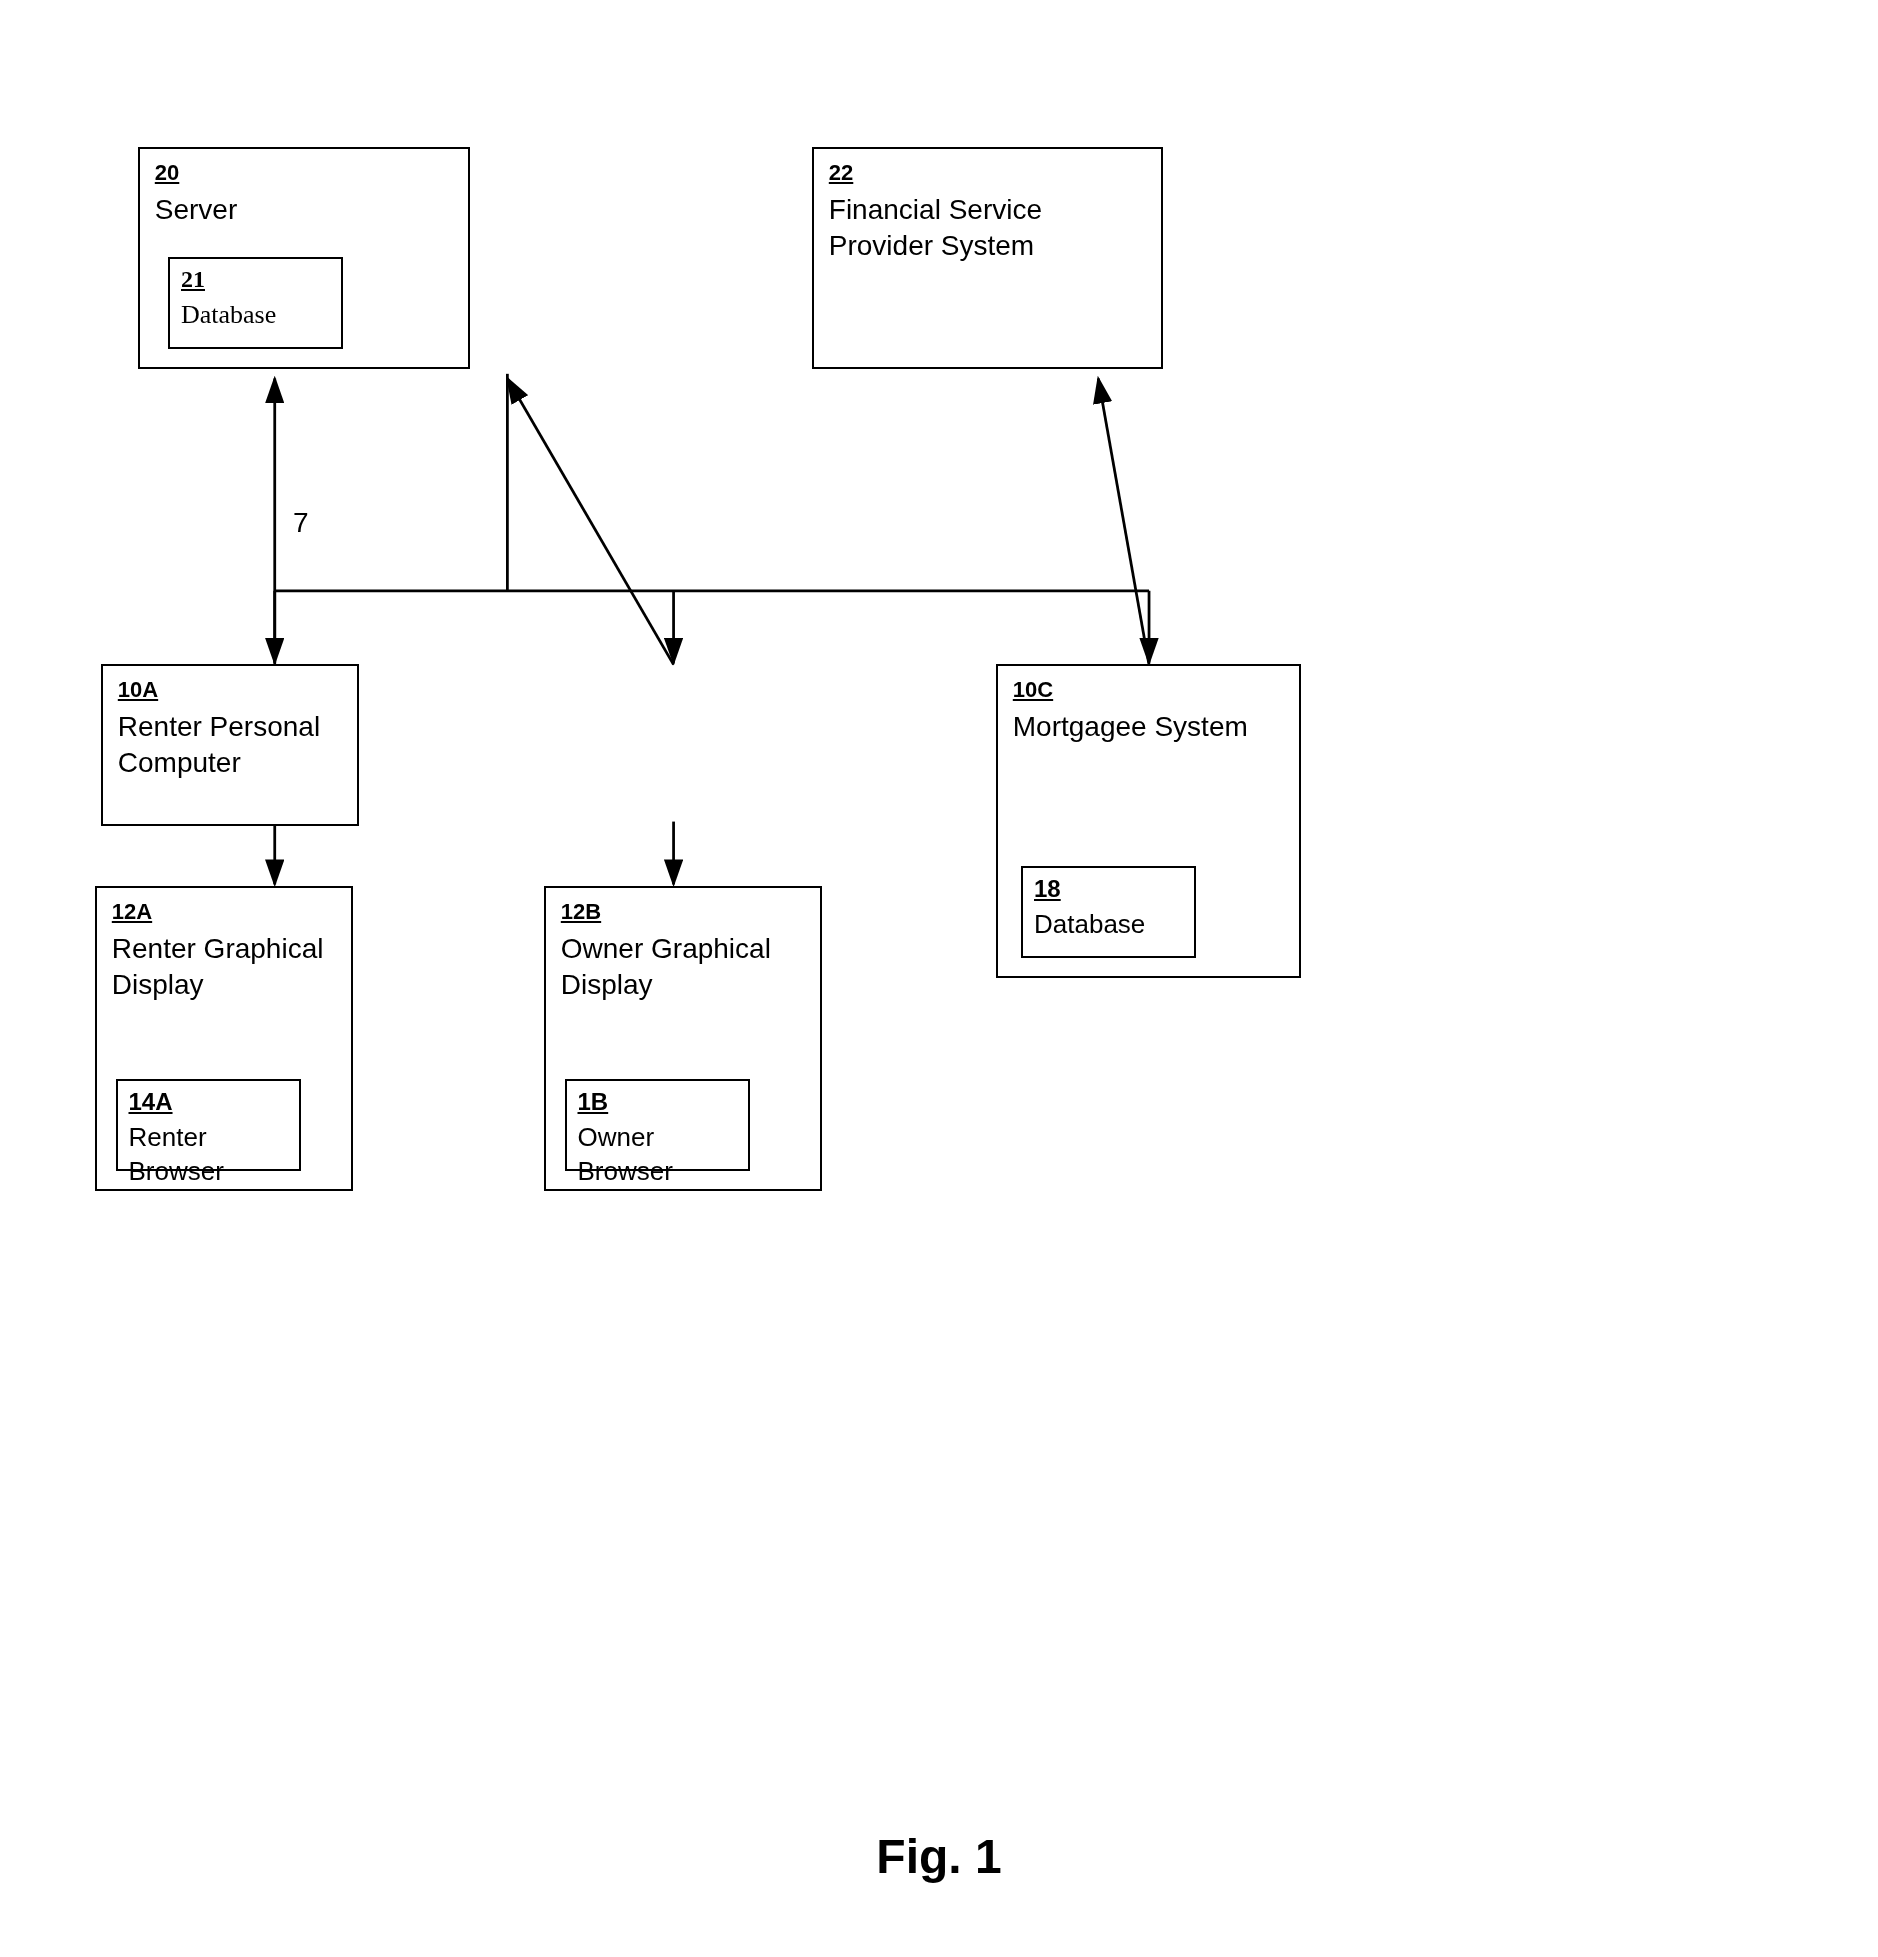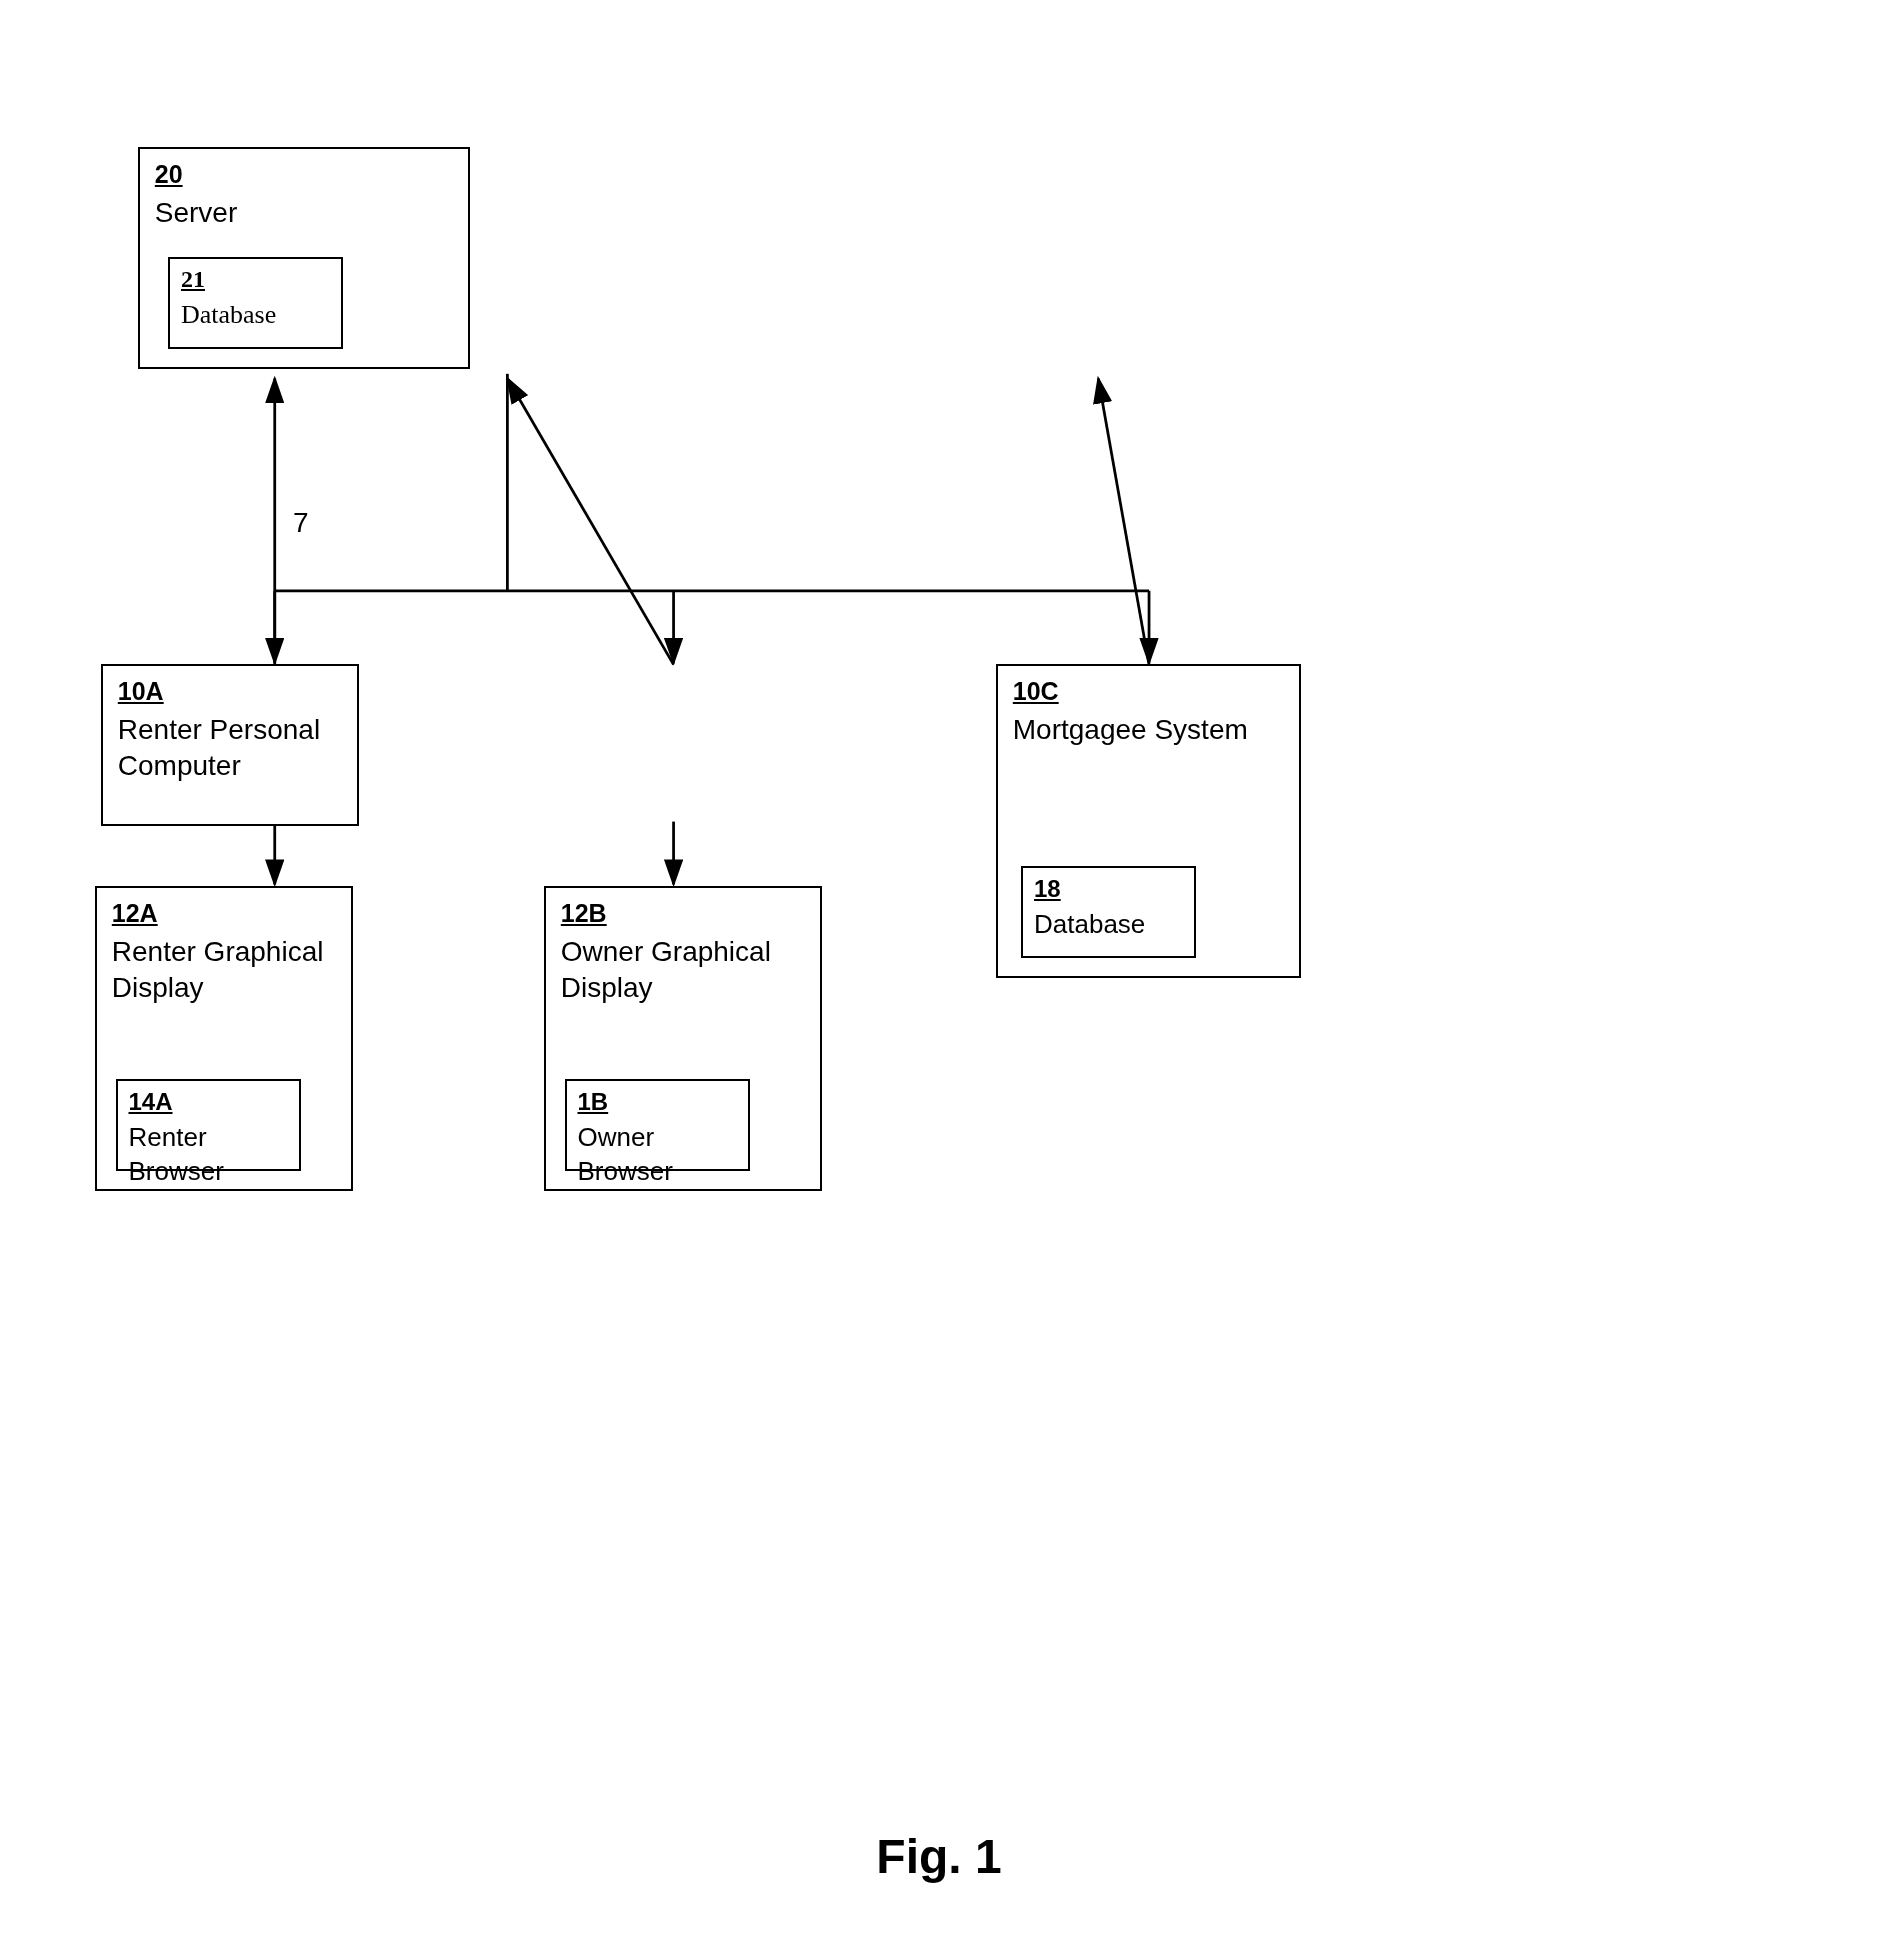--- a/index.html
+++ b/index.html
@@ -22,21 +22,21 @@
     }
 
     .box {
       position: absolute;
       border: 2.8px solid #000;
       background: #fff;
       padding: 11px 14.8px;
     }
 
     .box-label {
-      font-size: 25px;
+      font-size: 22px;
       font-weight: bold;
       text-decoration: underline;
       display: block;
       margin-bottom: 5.5px;
     }
 
     .box-text {
       font-size: 28px;
       line-height: 1.3;
     }
@@ -119,20 +119,24 @@
   <div class="box" style="left: 83px; top: 92px; width: 332px; height: 222px;">
     <span class="box-label">20</span>
     <span class="box-text">Server</span>
     
     <div class="inner-box" style="left: 28px; bottom: 18.5px; width: 175px; height: 92px; font-family: Liberation Serif, serif;">
       <span class="box-label">21</span>
       <span class="box-text">Database</span>
     </div>
   </div>
 
+  <div class="box" style="left: 757px; top: 92px; width: 351px; height: 222px;">
+    <span class="box-label">22</span>
+    <span class="box-text">Financial Service Provider System</span>
+  </div>
 
   <div class="label-7" style="left: 238px; top: 452px;">7</div>
 
   <div class="box" style="left: 46px; top: 609px; width: 258px; height: 162px;">
     <span class="box-label">10A</span>
     <span class="box-text">Renter Personal Computer</span>
   </div>
 
 
   <div class="box" style="left: 941px; top: 609px; width: 305px; height: 314px;">

